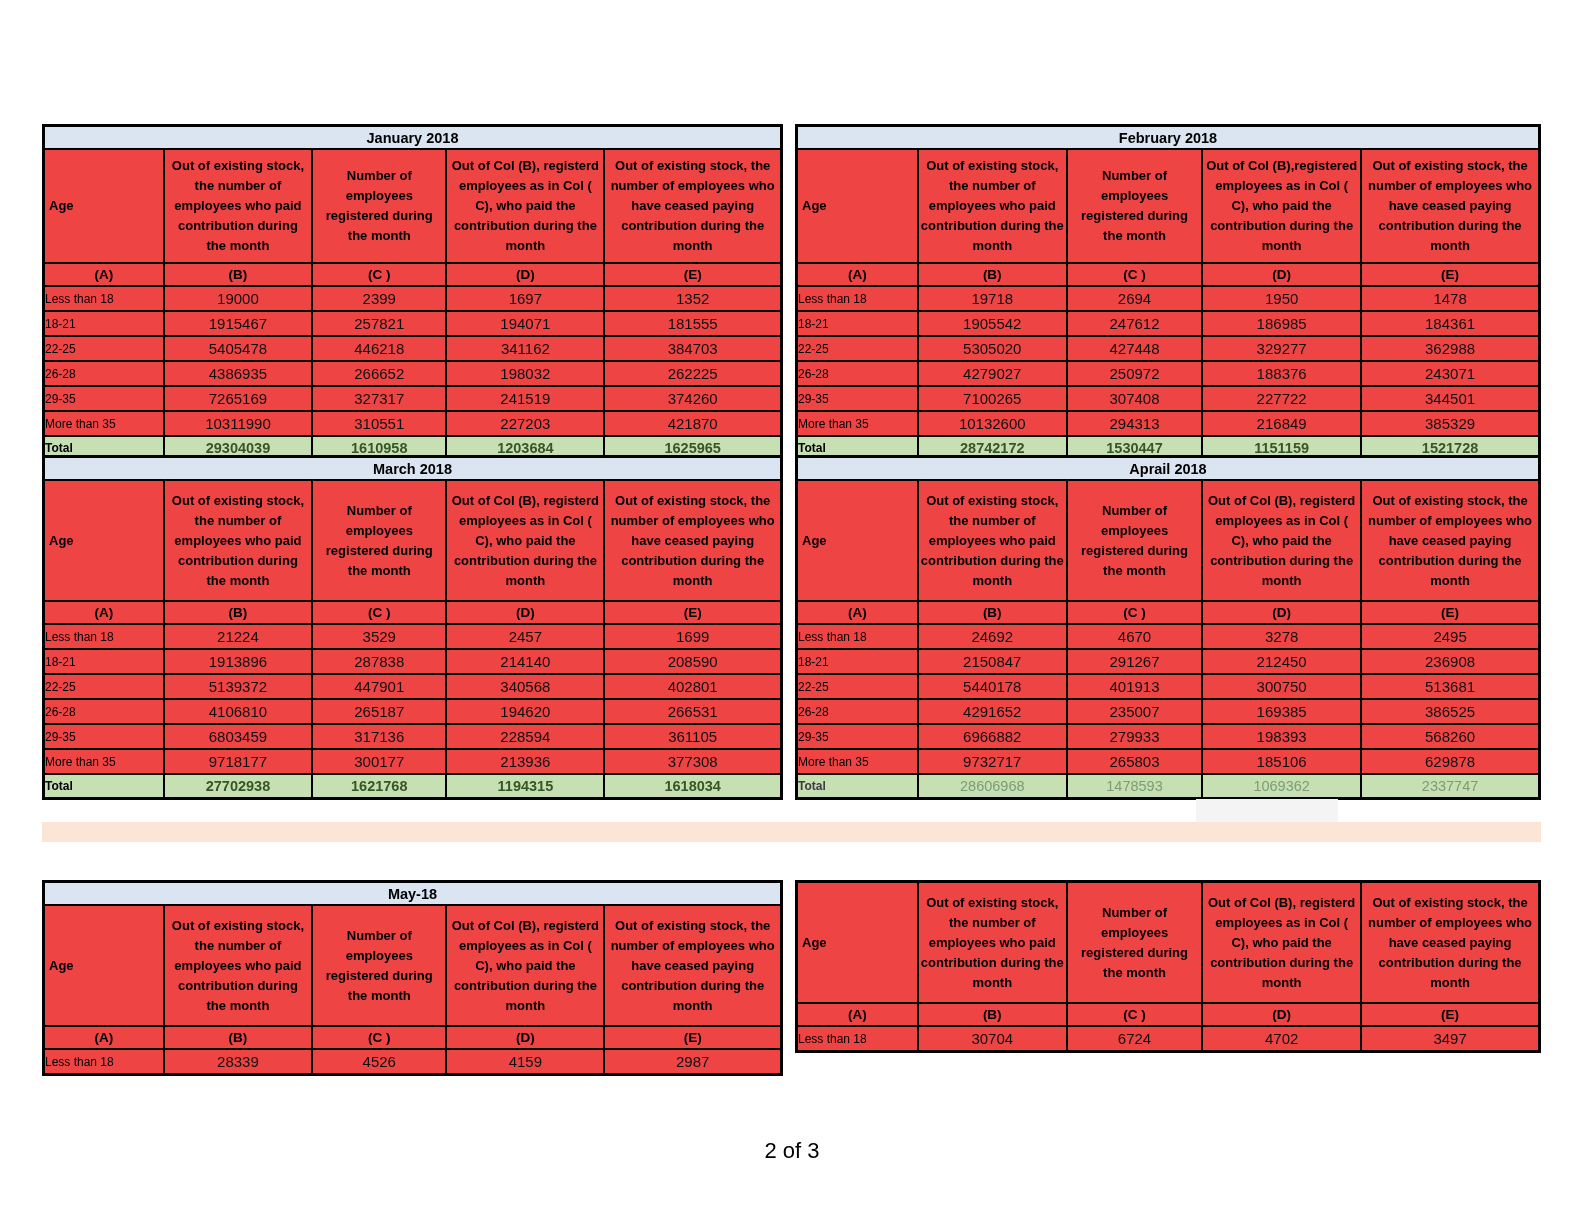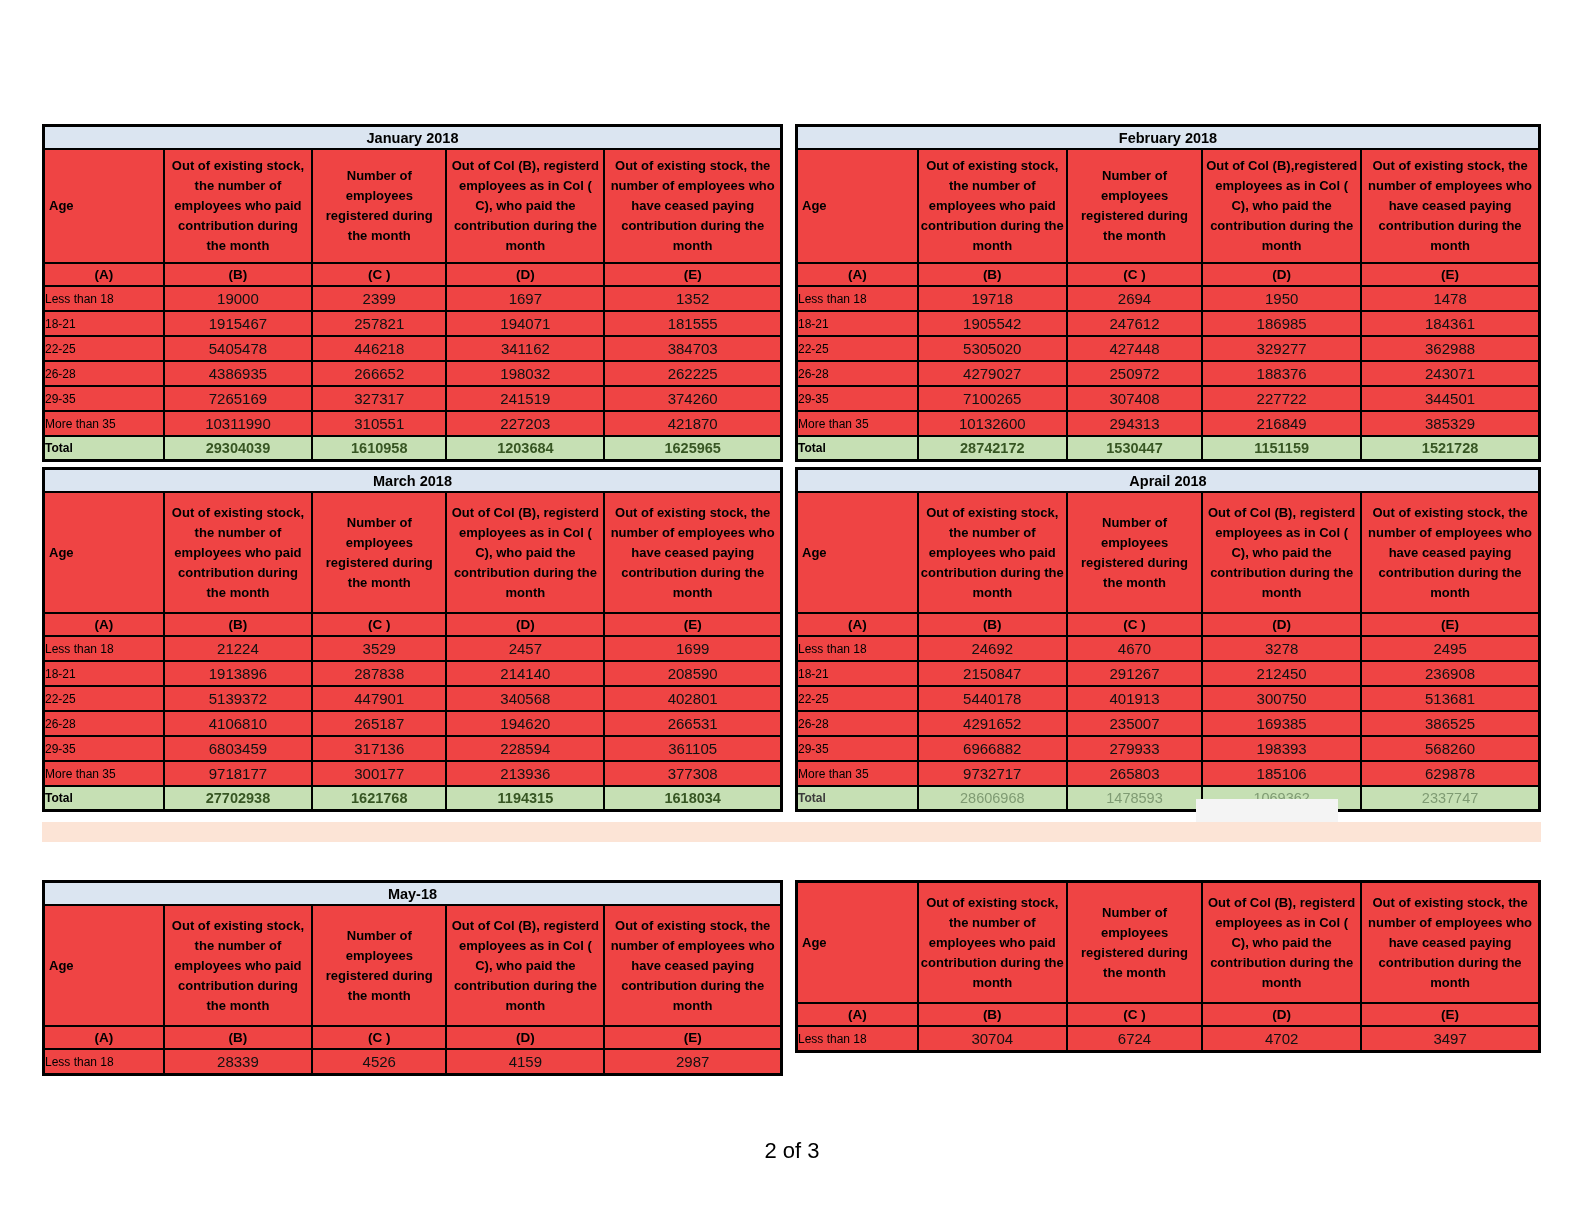--- a/index.html
+++ b/index.html
@@ -7,21 +7,21 @@
     width:1584px;height:1224px;position:relative;background:#ffffff;
     font-family:"Liberation Sans", sans-serif;overflow:hidden;
   }
   .mtable{
     position:absolute;border-collapse:collapse;table-layout:fixed;
     border:3px solid #000;background:#ef4444;
   }
   .pos0,.pos2,.pos4{left:42px;width:741px;}
   .pos1,.pos3,.pos5{left:795px;width:746px;}
   .pos0,.pos1{top:124px;}
-  .pos2,.pos3{top:467px;}
+  .pos2,.pos3{top:455px;}
   .pos4,.pos5{top:880px;}
   .mtable td{border:2px solid #000;padding:0;overflow:hidden;}
   .c0{width:16.3%}.c1{width:20.1%}.c2{width:18.2%}.c3{width:21.4%}.c4{width:24.0%}
   .title{
     height:21px;background:var(--title-bg,#dbe5f1);
     font-weight:bold;font-size:14.5px;text-align:center;vertical-align:middle;color:#000;
   }
   .hrow td{height:112px;vertical-align:middle;}
   .tall .hrow td{height:119px;}
   .hdrbox{

